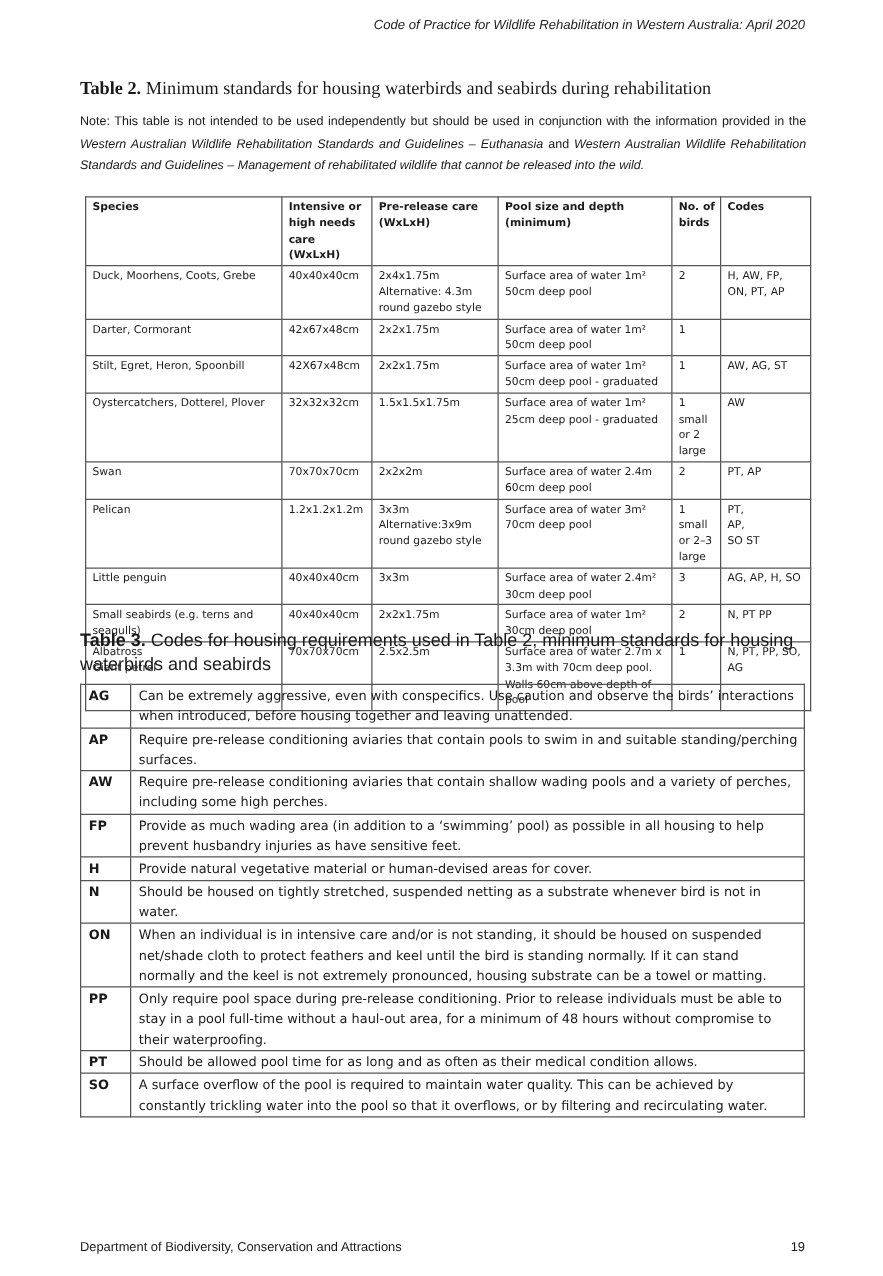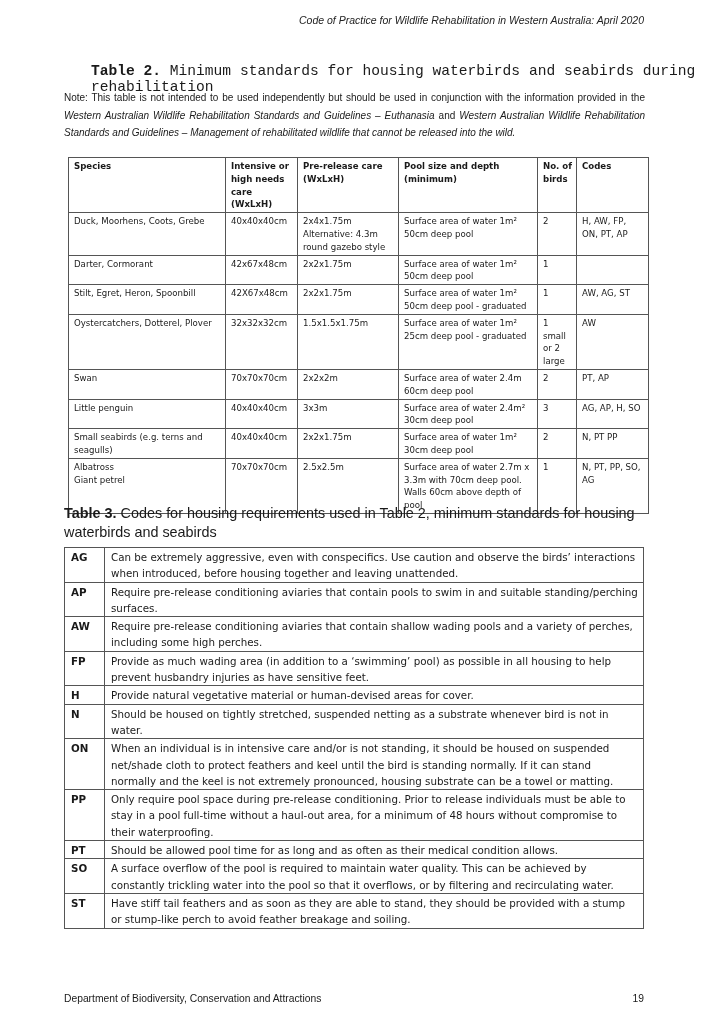--- a/index.html
+++ b/index.html
@@ -1,18 +1,18 @@
 <!DOCTYPE html>
 <html><head>
 <meta charset="utf-8">
 <style>
   html,body{margin:0;padding:0;background:#fff;}
   body{width:706px;height:1021px;position:relative;overflow:hidden;color:#1a1a1a;}
   .header{position:absolute;right:62px;top:14px;font-family:"Liberation Sans",sans-serif;font-style:italic;font-size:10.5px;color:#222;}
-  .t2-title{position:absolute;left:64px;top:63px;font-family:Liberation Mono, monospace;font-size:14.6px;margin-left:27px;}
+  .t2-title{position:absolute;left:64px;top:63px;font-family:Liberation Serif, serif;font-size:14.6px;}
   .t2-title b{font-weight:bold;}
   .note{position:absolute;left:64px;top:89px;width:581px;font-family:"Liberation Sans",sans-serif;font-size:10px;line-height:17.5px;text-align:justify;}
   .note i{font-style:italic;}
   table{border-collapse:collapse;font-family:"DejaVu Sans",sans-serif;}
   .t2{position:absolute;left:68px;top:157px;width:580px;table-layout:fixed;font-size:8.6px;}
   .t2 td,.t2 th{border:1px solid #555;vertical-align:top;padding:2px 4px 1px 5px;line-height:12.8px;text-align:left;}
   .t2 th{font-weight:bold;}
   .t2 td.cell-ml{white-space:pre-line;}
   .t3-title{position:absolute;left:64px;top:504px;width:590px;font-family:"Liberation Sans",sans-serif;font-size:14.4px;line-height:19px;}
   .t3{position:absolute;left:64px;top:547px;width:580px;table-layout:fixed;font-size:10.3px;}
@@ -90,20 +90,32 @@
       <tr>
         <td class="cell-ml">Swan</td>
         <td class="cell-ml">70x70x70cm</td>
         <td class="cell-ml">2x2x2m</td>
         <td class="cell-ml">Surface area of water 2.4m
 60cm deep pool</td>
         <td class="cell-ml">2</td>
         <td class="cell-ml">PT, AP</td>
       </tr>
       <tr>
+        <td class="cell-ml">Pelican</td>
+        <td class="cell-ml">1.2x1.2x1.2m</td>
+        <td class="cell-ml">3x3m
+Alternative:3x9m round gazebo style</td>
+        <td class="cell-ml">Surface area of water 3m²
+70cm deep pool</td>
+        <td class="cell-ml">1 small or 2–3 large</td>
+        <td class="cell-ml">PT,
+AP,
+SO ST</td>
+      </tr>
+      <tr>
         <td class="cell-ml">Little penguin</td>
         <td class="cell-ml">40x40x40cm</td>
         <td class="cell-ml">3x3m</td>
         <td class="cell-ml">Surface area of water 2.4m²
 30cm deep pool</td>
         <td class="cell-ml">3</td>
         <td class="cell-ml">AG, AP, H, SO</td>
       </tr>
       <tr>
         <td class="cell-ml">Small seabirds (e.g. terns and seagulls)</td>
@@ -167,21 +179,17 @@
         <td>Only require pool space during pre-release conditioning. Prior to release individuals must be able to stay in a pool full-time without a haul-out area, for a minimum of 48 hours without compromise to their waterproofing.</td>
       </tr>
       <tr>
         <td class="code">PT</td>
         <td>Should be allowed pool time for as long and as often as their medical condition allows.</td>
       </tr>
       <tr>
         <td class="code">SO</td>
         <td>A surface overflow of the pool is required to maintain water quality. This can be achieved by constantly trickling water into the pool so that it overflows, or by filtering and recirculating water.</td>
       </tr>
-      <tr>
-        <td class="code">ST</td>
-        <td>Have stiff tail feathers and as soon as they are able to stand, they should be provided with a stump or stump-like perch to avoid feather breakage and soiling.</td>
-      </tr>
     </tbody>
 </table>
 
 <div class="footer-left">Department of Biodiversity, Conservation and Attractions</div>
 <div class="footer-right">19</div>
 
 </body></html>

